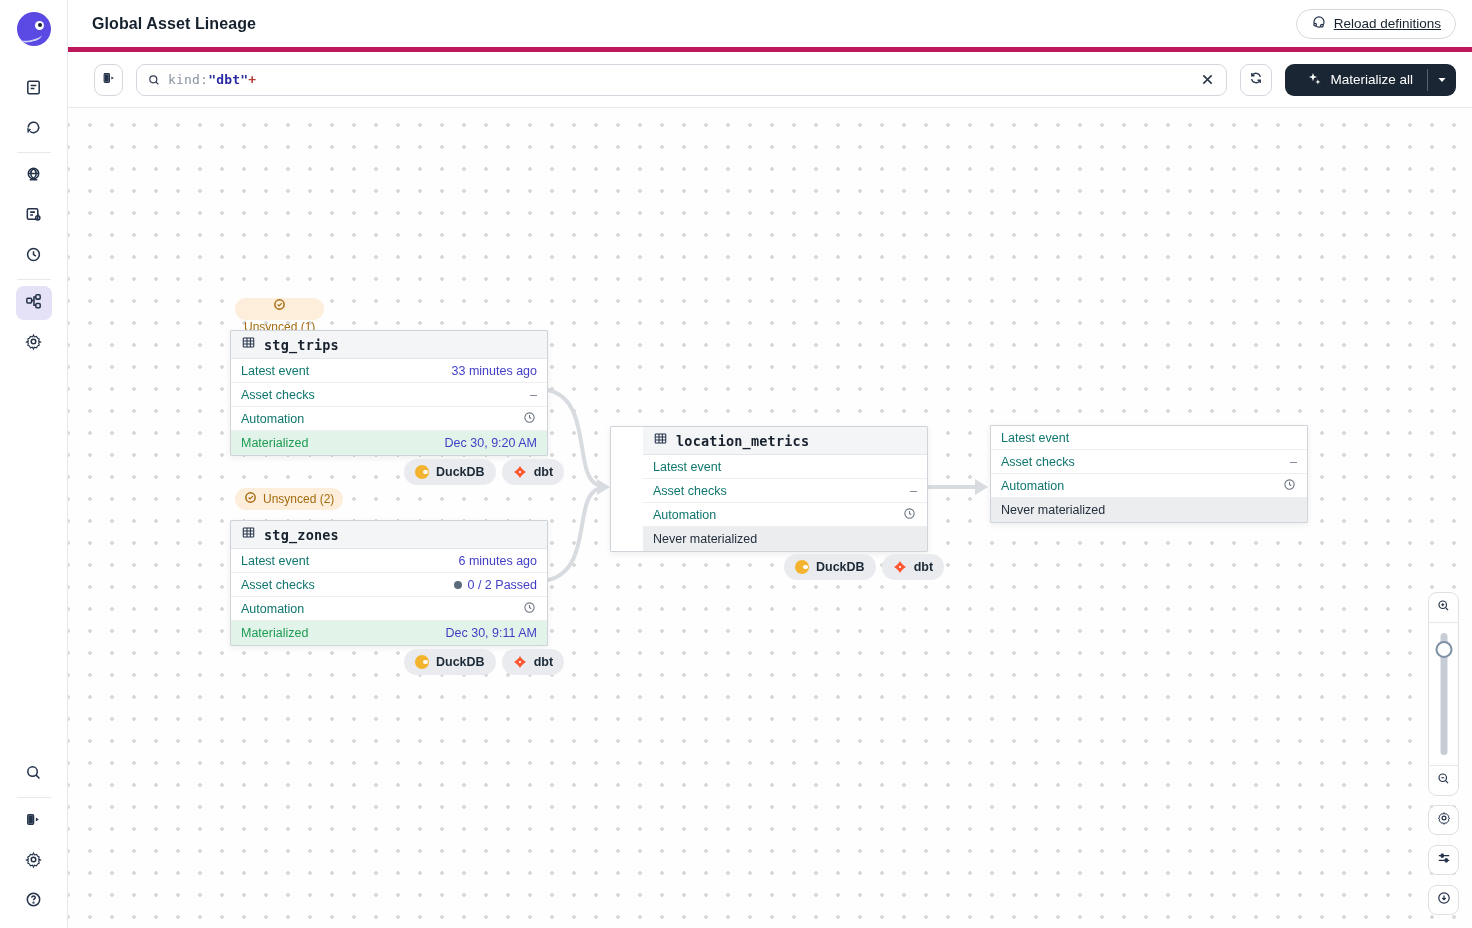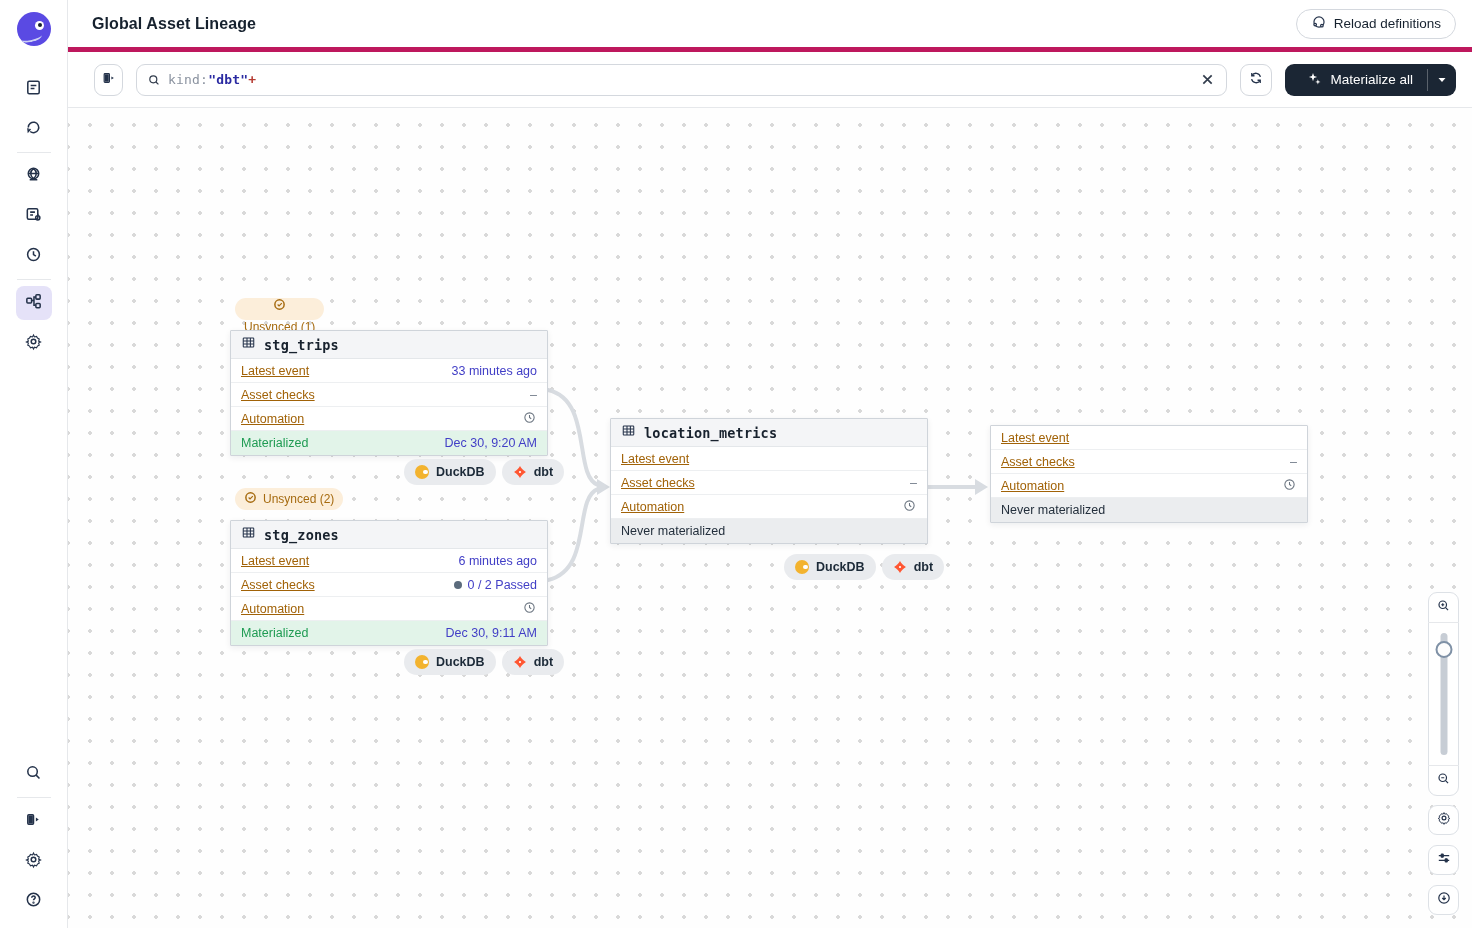--- a/index.html
+++ b/index.html
@@ -19,21 +19,21 @@
   .sb-div { width:34px; height:1px; background:#e6e8eb; margin:6px 0; }
   .sb-spacer { flex:1; }
   .mt26 { margin-top:26px; } .mt6 { margin-top:6px; } .mb10 { margin-bottom:10px; }
 
   
   .header { position:fixed; left:68px; top:0; width:1404px; height:52px; background:#fff;
     border-bottom:5px solid #be185d; display:flex; align-items:center; padding:0 16px 0 24px; z-index:25; }
   .page-title { font-size:16px; font-weight:700; letter-spacing:.1px; }
   .header-spacer { flex:1; }
   .pill-btn { display:flex; align-items:center; gap:7px; height:30px; padding:0 14px; border:1px solid #d4d8de;
-    border-radius:16px; background:#fff; font-size:13.5px; font-weight:500; color:#16212e; cursor:pointer; }
+    border-radius:16px; background:#fff; font-size:13.5px; font-weight:500; color:#16212e; cursor:pointer;text-decoration:underline; }
   .pill-btn svg { width:16px; height:16px; stroke:#24324a; fill:none; stroke-width:1.5; }
 
   
   .toolbar { position:fixed; left:68px; top:52px; width:1404px; height:56px; background:#fff;
     border-bottom:1px solid #e6e8eb; display:flex; align-items:center; padding:0 16px 0 26px; gap:13px; z-index:25; }
   .toggle-btn { width:29px; height:32px; border:1px solid #d4d8de; border-radius:9px; background:#fff;
     display:flex; align-items:center; justify-content:center; cursor:pointer; }
   .search-box { flex:1; height:32px; border:1px solid #d4d8de; border-radius:9px; background:#fff;
     display:flex; align-items:center; padding:0 10px; gap:7px; cursor:text; }
   .search-box svg.mag { width:14px; height:14px; stroke:#323c4c; fill:none; stroke-width:1.7; flex:none; }
@@ -58,21 +58,21 @@
   .edges { position:absolute; left:0; top:0; width:1404px; height:820px; }
 
   
   .node { position:absolute; width:318px; border:1px solid #cfd4da; border-radius:1px; background:#fff;
     box-shadow:0 2px 6px rgba(20,30,40,.07); overflow:hidden; cursor:pointer; }
   .node-header { height:28px; background:#f4f5f7; border-bottom:1px solid #e4e7ea; display:flex; align-items:center; gap:8px; padding:0 10px; }
   .node-header svg { width:15px; height:15px; stroke:#24324a; fill:none; stroke-width:1.4; flex:none; }
   .node-title { font-family:"DejaVu Sans Mono", monospace; font-weight:700; font-size:13.5px; color:#18222e; letter-spacing:.2px; }
   .node-row { height:24px; display:flex; align-items:center; justify-content:space-between; padding:0 10px;
     border-bottom:1px solid #edeff1; font-size:12.5px; }
-  .row-label { color:#a16207;text-decoration:underline; }
+  .row-label { color:#0f766e; }
   .row-val { color:#413ec6; font-weight:500; display:flex; align-items:center; gap:6px; }
   .row-val.dash { color:#6f7a87; font-weight:400; }
   .check-dot { width:8px; height:8px; border-radius:50%; background:#5b6b7c; display:inline-block; }
   .clock svg { width:15px; height:15px; stroke:#69737f; fill:none; stroke-width:1.4; }
   .node-row.status-green { background:#e2f4e9; border-bottom:none; height:24px; }
   .status-green .st-label { color:#1e9b52; font-weight:500; }
   .status-green .st-val { color:#413ec6; font-weight:500; }
   .node-row.status-gray { background:#ebedef; border-bottom:none; }
   .status-gray .st-label { color:#232f3c; }
 
@@ -357,21 +357,21 @@
     </div>
     <div class="tag">
       <svg class="dbt-ic" viewBox="0 0 20 20">
           <path d="M10 1.5c1.5 3 4 5.5 8.5 8.5-4.5 3-7 5.5-8.5 8.5-1.5-3-4-5.5-8.5-8.5C6 7 8.5 4.5 10 1.5z" fill="#ff5632"></path>
           <circle cx="10" cy="10" r="1.6" fill="#fff"></circle>
         </svg>
       <span>dbt</span>
     </div>
   </div>
 
-  <div class="node" style="left:542px; top:310px;">
+  <div class="node" style="left:542px; top:318px;padding-left:32px;">
     <div class="node-header">
       <span><svg viewBox="0 0 20 20">
             <rect x="3" y="4" width="14" height="12" rx="1"></rect>
             <path d="M3 8h14M3 12h14M8 4v12M12.5 4v12"></path>
           </svg></span>
       <span class="node-title">location_metrics</span>
     </div>
     <div class="node-row">
       <span class="row-label">Latest event</span>
       <span class="row-val"></span>

